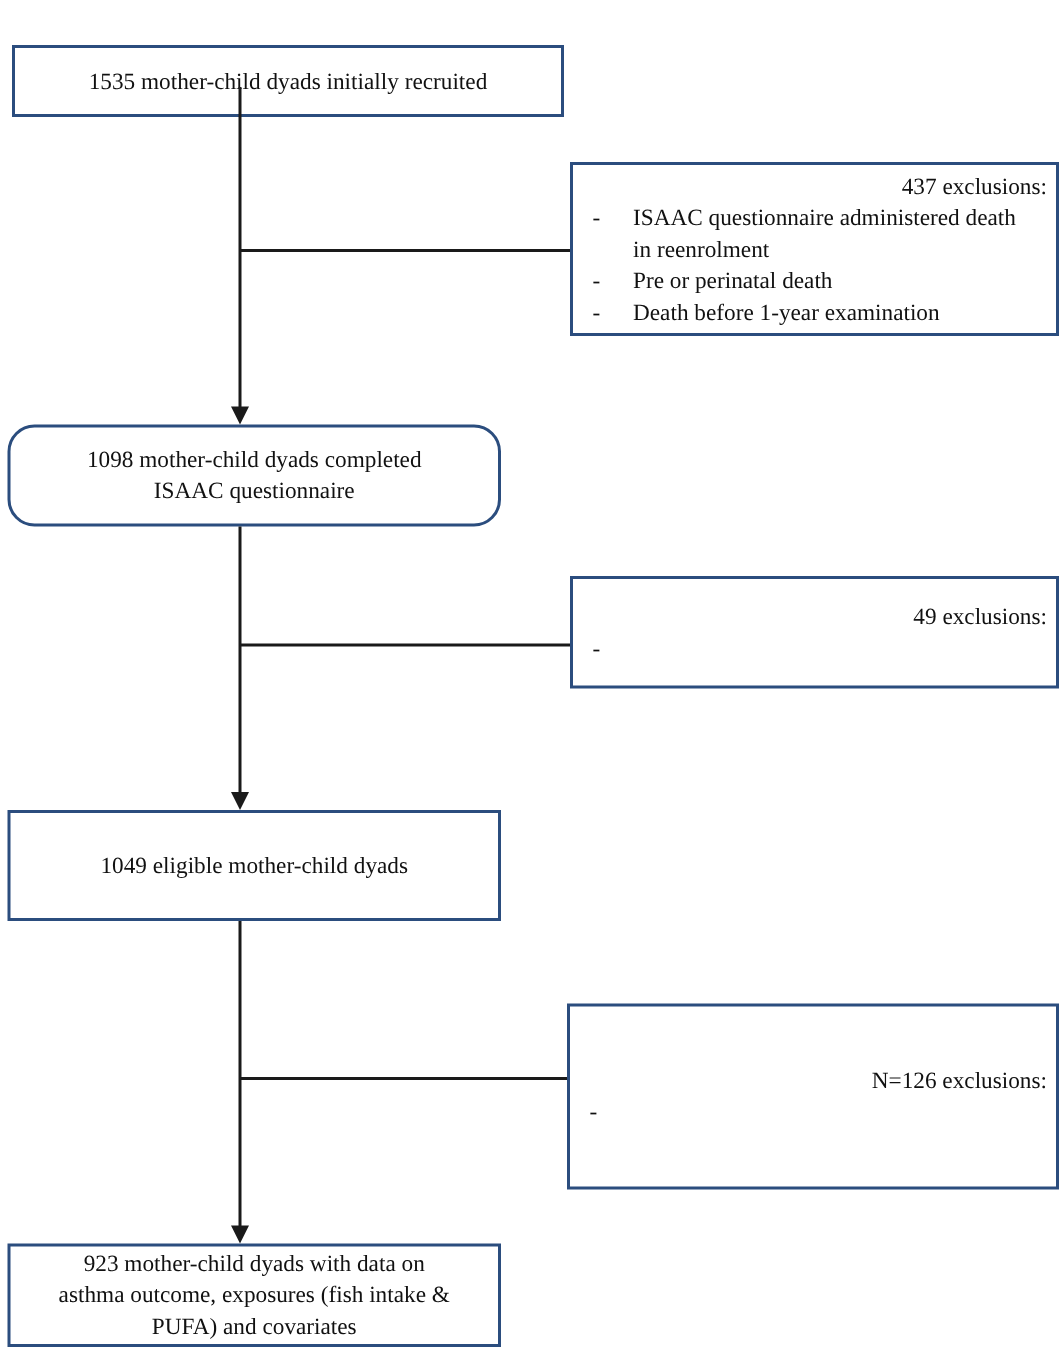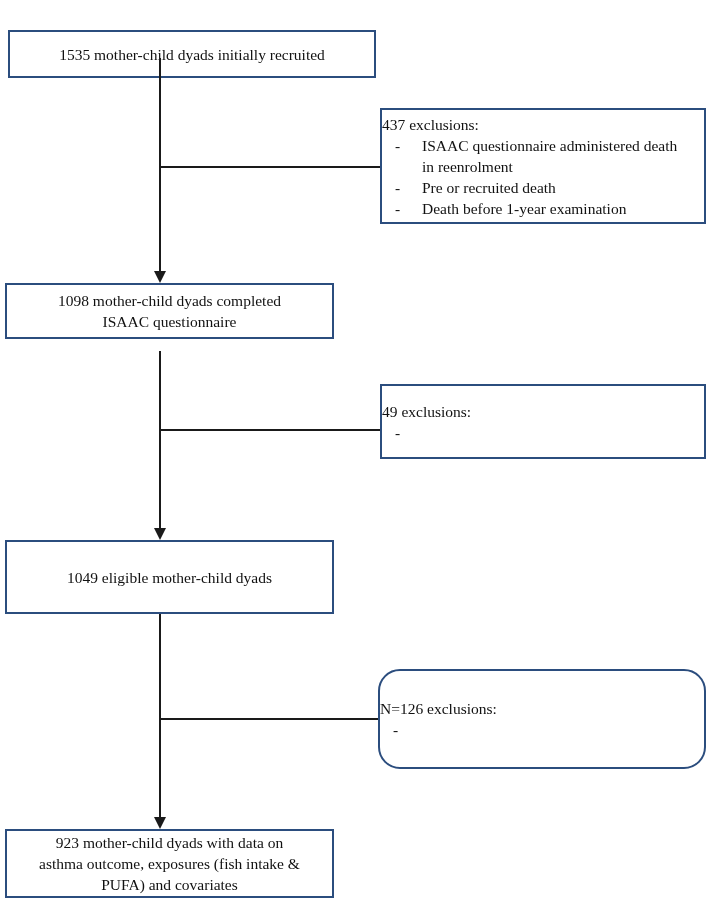--- a/index.html
+++ b/index.html
@@ -33,21 +33,21 @@
     position: absolute;
     box-sizing: border-box;
     border: 2px solid var(--box-border, #2b4d7e);
     background: #ffffff;
     display: flex;
     flex-direction: column;
     justify-content: center;
     padding: 3px 6px 3px 0;
   }
   .ebox-title {
-    text-align: left;
+    text-align: right;
   }
   .bullet-row {
     display: flex;
     align-items: flex-start;
   }
   .bullet-marker {
     box-sizing: border-box;
     width: 40px;
     padding-left: 13px;
     flex: none;
@@ -66,24 +66,24 @@
     position: absolute;
     width: 0;
     height: 0;
     border-left: 6px solid transparent;
     border-right: 6px solid transparent;
     border-top: 12px solid var(--connector, #1a1a1a);
   }
   
   #box1  { left: 8px;   top: 10px;  width: 368px; height: 48px;  padding: 0 0; margin-top: 20px; }
   #excl1 { left: 380px; top: 108px; width: 326px; height: 116px; }
-  #box2  { left: 5px;   top: 283px; width: 329px; height: 56px;  padding: 0 30px; }
+  #box2  { left: 5px;   top: 283px; width: 329px; height: 68px;  padding: 0 30px; border-radius: 18px; }
   #excl2 { left: 380px; top: 384px; width: 326px; height: 75px;  }
   #box3  { left: 5px;   top: 540px; width: 329px; height: 74px;  padding: 0 6px; }
-  #excl3 { left: 378px; top: 669px; width: 328px; height: 100px; border-radius: 22px; }
+  #excl3 { left: 378px; top: 669px; width: 328px; height: 124px; }
   #box4  { left: 5px;   top: 829px; width: 329px; height: 69px;  padding: 0 8px; }
 
   #v1 { left: 159px; top: 58px;  height: 214px; }
   #h1 { left: 160px; top: 166px; width: 220px; }
   #a1 { left: 154px; top: 271px; }
 
   #v2 { left: 159px; top: 351px; height: 178px; }
   #h2 { left: 160px; top: 429px; width: 220px; }
   #a2 { left: 154px; top: 528px; }
 
@@ -112,21 +112,21 @@
     <div>
 
         <div class="bullet-row">
           <span class="bullet-marker">-</span>
           <span class="bullet-text">ISAAC questionnaire administered death
 in reenrolment</span>
         </div>
 
         <div class="bullet-row">
           <span class="bullet-marker">-</span>
-          <span class="bullet-text">Pre or recruited death</span>
+          <span class="bullet-text">Pre or perinatal death</span>
         </div>
 
         <div class="bullet-row">
           <span class="bullet-marker">-</span>
           <span class="bullet-text">Death before 1-year examination</span>
         </div>
       </div>
   </div>
 
   <div class="ebox" id="excl2">

